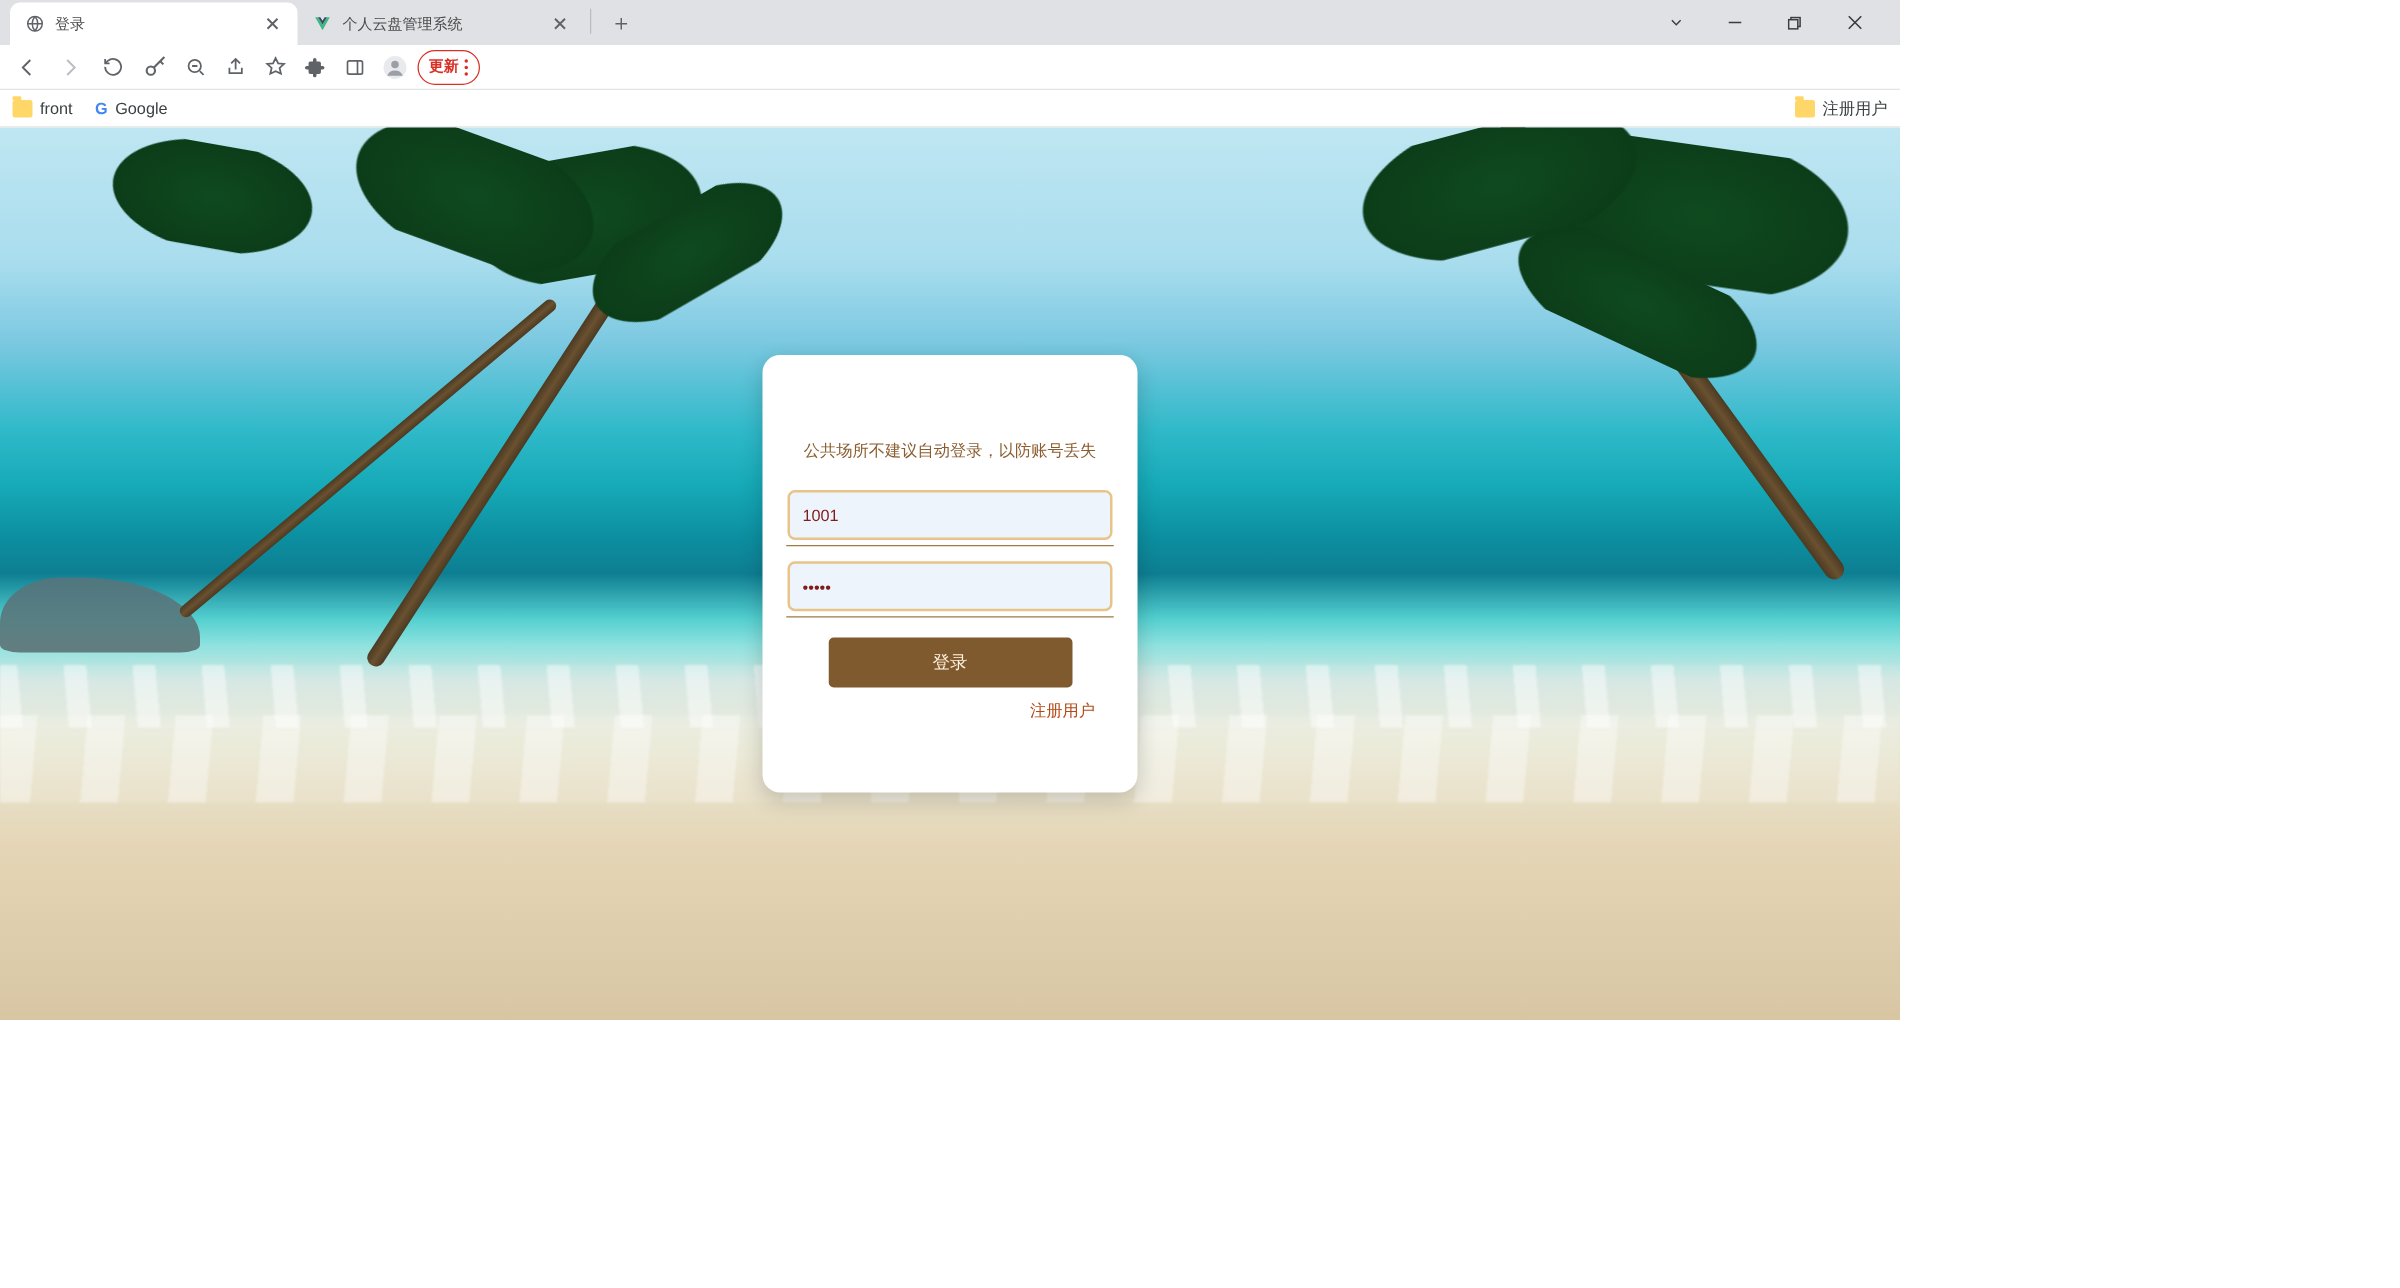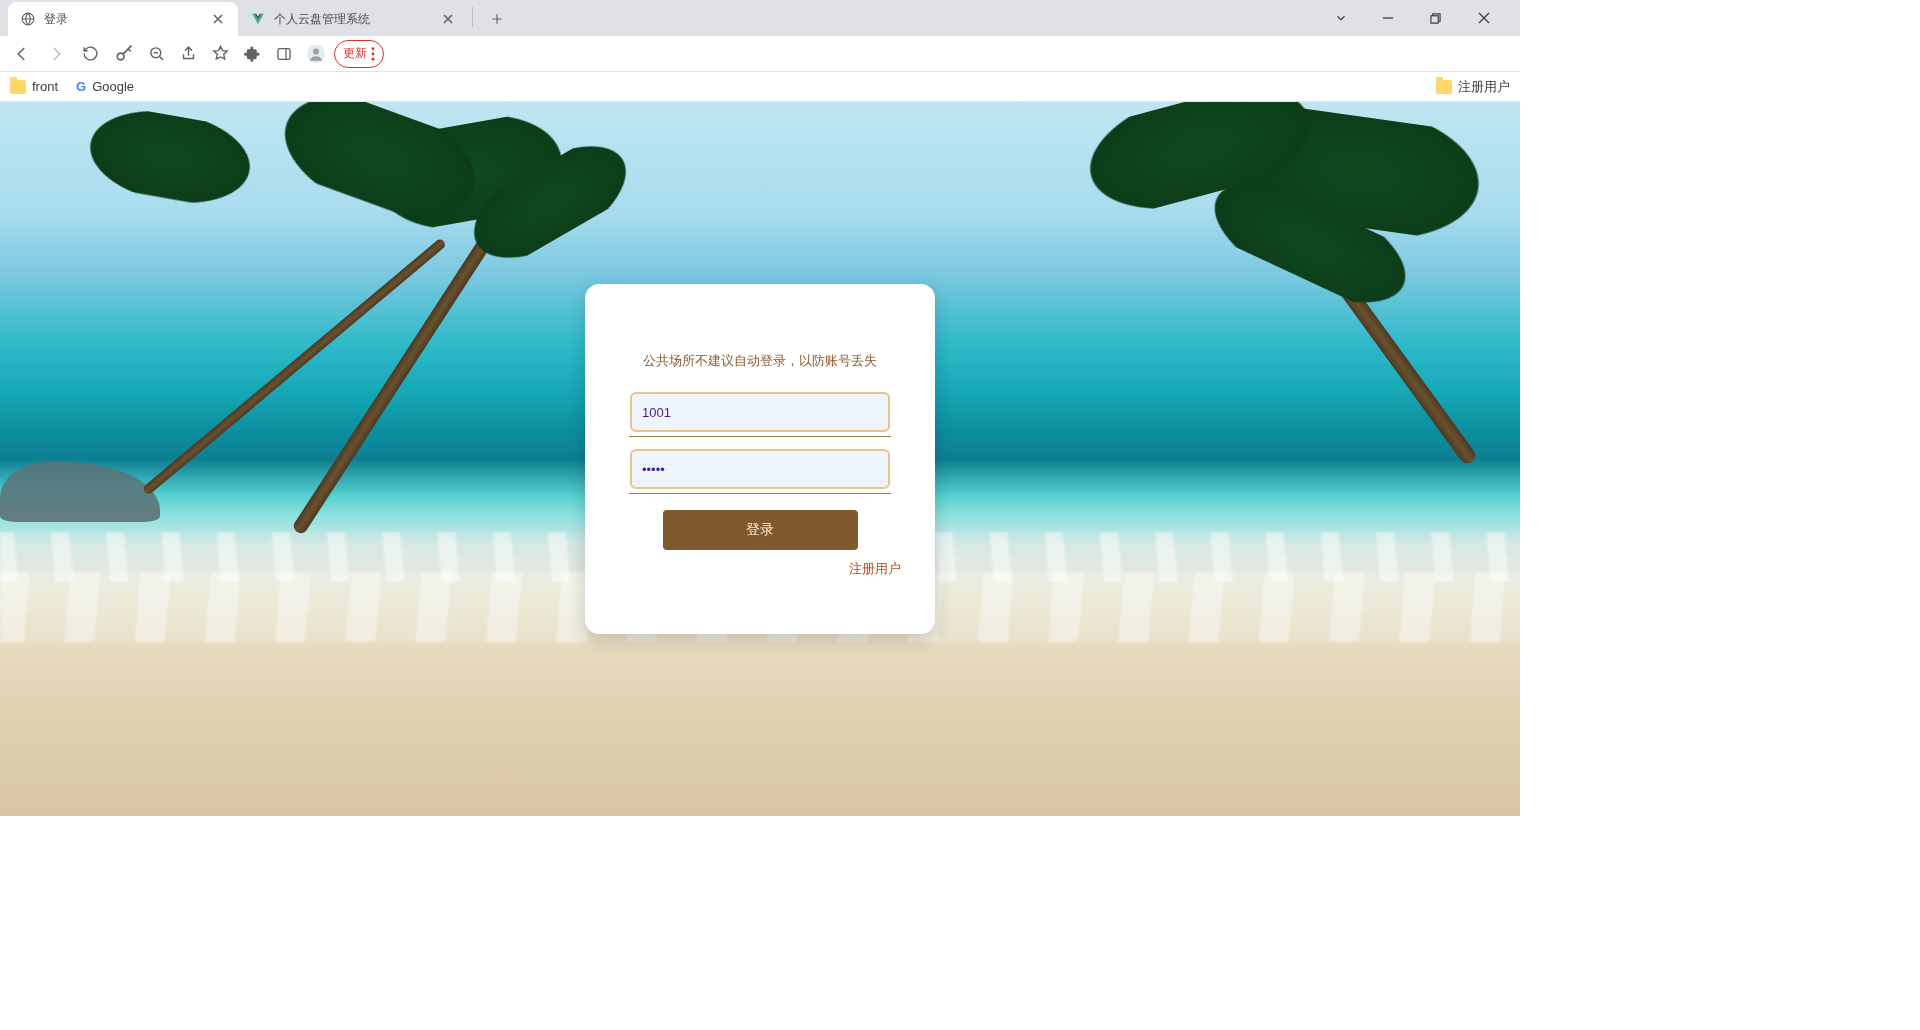--- a/index.html
+++ b/index.html
@@ -70,21 +70,21 @@
       display:flex;
       align-items:center;
       height: 28px;
       gap: 8px;
       padding: 0 6px;
       font-size: 14px;
       color:#202124;
     }
     .addr .proto-icon { color:#5f6368; display:flex; }
     .addr .url .dim { color:#80868b; }
-    .right-icons { display:flex; gap:4px; }
+    .right-icons { display:flex; gap:4px;font-weight:bold; }
     .update-btn {
       display:flex; align-items:center; gap:4px;
       border:1px solid #d93025; color:#d93025;
       height:28px; padding:0 8px; border-radius:14px; font-size:12px;
     }
     .update-btn .dots { color:#d93025; }
 
     .bookmarks {
       height: 30px;
       background:#ffffff;
@@ -151,21 +151,21 @@
     .foam { position:absolute; left:0; right:0; top:470px; height:70px;
       background: repeating-linear-gradient(95deg, rgba(255,255,255,.85) 0 30px, rgba(255,255,255,.2) 30px 70px); opacity:.5; filter: blur(1px);}
     .foam2 { position:absolute; left:0; right:0; top:430px; height:50px;
       background: repeating-linear-gradient(85deg, rgba(255,255,255,.9) 0 18px, rgba(255,255,255,.15) 18px 55px); opacity:.55; filter: blur(1px);}
 
     
     .login-card {
       position:absolute;
       left: 50%; top: 50%;
       transform: translate(-50%, -50%);
-      width: 350px;
+      width: 300px;
       height: 350px;
       background: #ffffff;
       border-radius: 14px;
       box-shadow: 0 6px 18px rgba(0,0,0,.18);
       padding: 68px 30px 0;
       display:flex; flex-direction:column; align-items:center;
     }
     .login-card .hint {
       font-size: 13px;
       color: #8a5c2e;
@@ -173,21 +173,21 @@
       margin-bottom: 22px;
     }
     .field {
       width: 260px;
       height: 40px;
       border-radius: 6px;
       border: 2px solid #e6c48a;
       background: #eef4fb;
       padding: 0 10px;
       font-size: 13px;
-      color:#4c1d95;
+      color:#7f1d1d;
       outline: none;
       margin-bottom: 4px;
     }
     .field-underline {
       width: 262px; height:1px; background:#9e7b44; margin-bottom: 12px;
     }
     .login-btn {
       width: 195px; height: 40px;
       margin-top: 4px;
       background: #805a2f;

